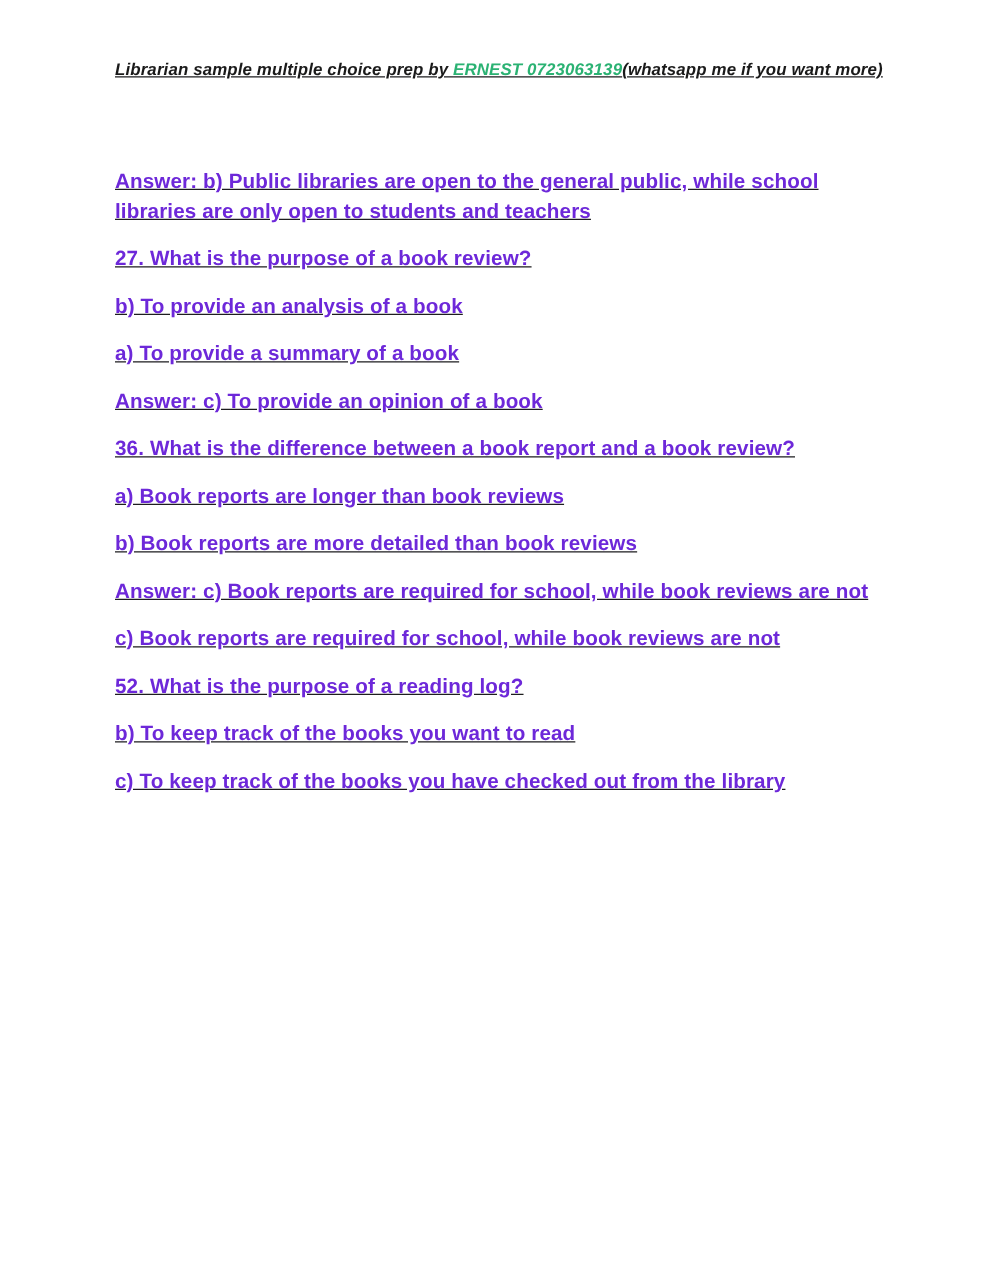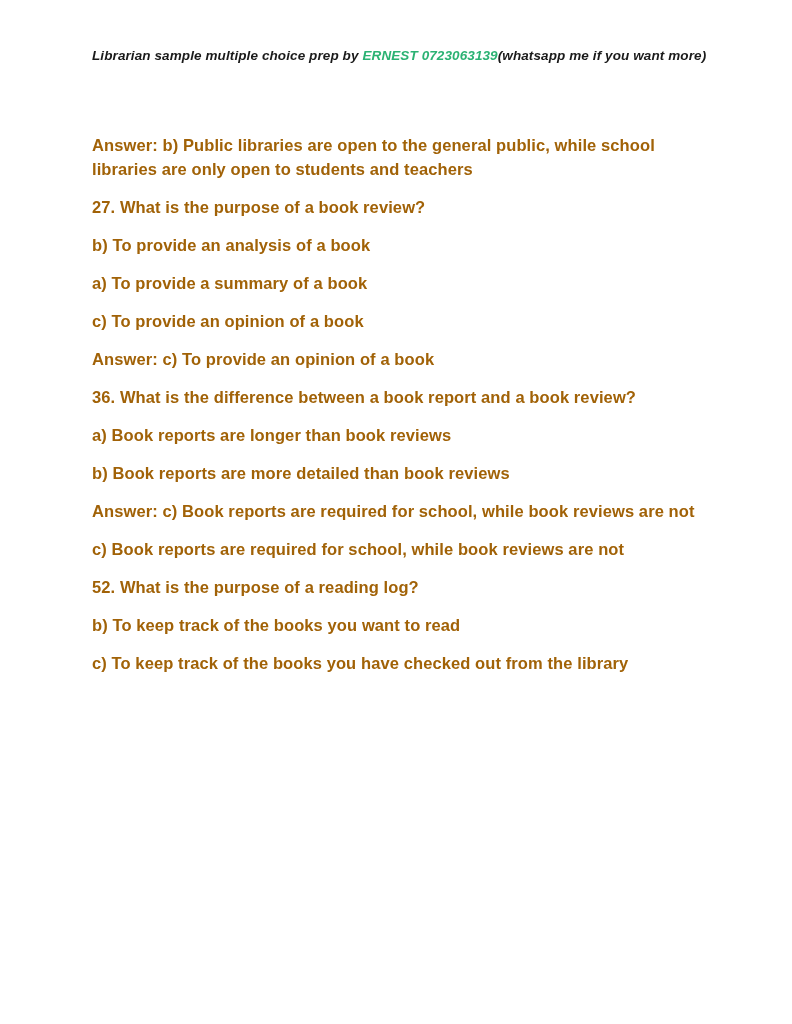--- a/index.html
+++ b/index.html
@@ -10,61 +10,61 @@
   .page {
     position: relative;
     width: 792px;
     height: 1024px;
     background: #ffffff;
     overflow: hidden;
     font-family: "Liberation Sans", sans-serif;
     box-sizing: border-box;
     padding: 46px 92px 0 92px;
     color: #1d1d1f;
+    text-decoration: underline;
   }
   .doc-header {
     font-size: 13.5px;
     font-weight: 700;
     font-style: italic;
     line-height: 20px;
     color: #1a1a1a;
     letter-spacing: 0.1px;
     white-space: nowrap;
   }
   .doc-header .highlight {
     color: #2bb273;
   }
   .para {
     font-size: 16.5px;
     font-weight: 700;
     line-height: 24px;
     margin: 0 0 14px 0;
     max-width: 620px;
-    color: #a16207;
+    color: #6d28d9;
     letter-spacing: 0.1px;
   }
   .first-block {
     margin-top: 67px;
   }
   .section-start {
   }
 </style>
 </head>
 <body>
 
 <div class="page">
 
   <div class="doc-header"><span>Librarian sample multiple choice prep by </span><span class="highlight" style="color: rgb(43, 178, 115);">ERNEST 0723063139</span><span>(whatsapp me if you want more)</span></div>
 
   <p class="para first-block">Answer: b) Public libraries are open to the general public, while school libraries are only open to students and teachers</p>
 
   <p class="para section-start">27. What is the purpose of a book review?</p>
   <p class="para">b) To provide an analysis of a book</p>
   <p class="para">a) To provide a summary of a book</p>
-  <p class="para">c) To provide an opinion of a book</p>
 
   <p class="para section-start">Answer: c) To provide an opinion of a book</p>
 
   <p class="para section-start">36. What is the difference between a book report and a book review?</p>
   <p class="para">a) Book reports are longer than book reviews</p>
   <p class="para">b) Book reports are more detailed than book reviews</p>
   <p class="para section-start">Answer: c) Book reports are required for school, while book reviews are not</p>
 
   <p class="para">c) Book reports are required for school, while book reviews are not</p>
 

